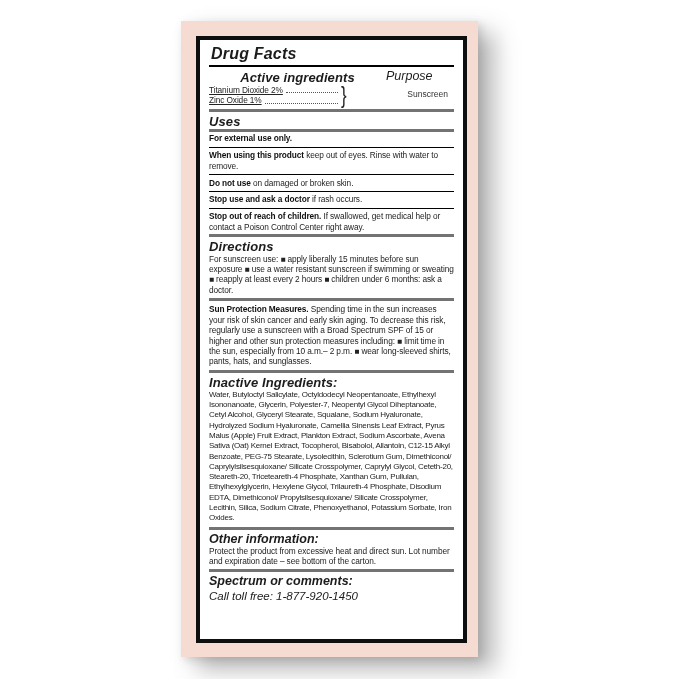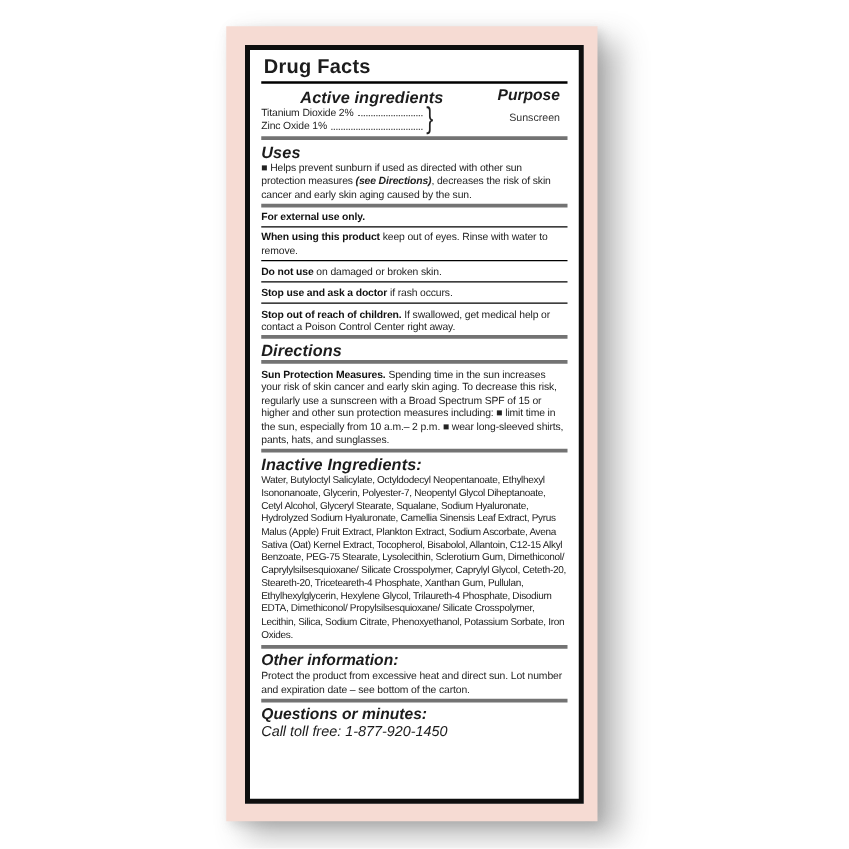--- a/index.html
+++ b/index.html
@@ -11,45 +11,45 @@
     position:absolute;left:181px;top:21px;width:297px;height:636px;
     background:#f6dbd3;
     box-shadow:16px 12px 22px rgba(90,90,90,0.45), 3px 3px 8px rgba(120,120,120,0.25);
   }
   .panel{
     position:absolute;left:15px;top:15px;width:271px;height:607px;
     background:#ffffff;border:4px solid #0e0e0e;box-sizing:border-box;
     padding:4px 9px 0 9px;overflow:hidden;
   }
   .title{
-    font-size:16px;font-weight:bold;line-height:18px;
+    font-size:16px;font-weight:bold;font-style:italic;line-height:18px;
     padding:1px 0 2px 2px;letter-spacing:0.2px;
   }
   .rule-title{border-top:2.5px solid #000;}
   .sec{border-top:3px solid #737373;}
   .sec.first{border-top:none;}
   .sec-head{
     font-size:13px;font-weight:bold;font-style:italic;line-height:15px;
     padding-top:2px;letter-spacing:0.1px;
   }
   .body-t{
     font-size:8.3px;line-height:10.4px;letter-spacing:-0.1px;color:#232323;
     padding-bottom:2px;
   }
   .b{font-weight:bold;color:#111;}
   .bi{font-weight:bold;font-style:italic;}
   
   .active-grid{display:flex;justify-content:space-between;padding:2px 0 3px 0;}
   .act-left{flex:1 1 auto;text-align:center;}
   .act-right{width:62px;margin-right:6px;text-align:center;flex:0 0 auto;display:flex;flex-direction:column;}
-  .purpose-h{font-size:12.5px;font-weight:bold;font-style:italic;line-height:14px;text-align:right;}
+  .purpose-h{font-size:12.5px;font-weight:normal;font-style:italic;line-height:14px;text-align:left;}
   .purpose-v{font-size:8.5px;color:#333;margin-top:6px;text-align:right;}
   .act-body{display:flex;align-items:center;}
   .ing-rows{width:132px;}
-  .ing-row{display:flex;align-items:flex-end;font-size:8.3px;line-height:10.4px;letter-spacing:-0.1px;color:#232323;}
+  .ing-row{display:flex;align-items:flex-end;font-size:8.3px;line-height:10.4px;letter-spacing:-0.1px;color:#232323;text-decoration:underline;}
   .leader{flex:1;border-bottom:1.5px dotted #555;margin:0 3px 2px 3px;height:1px;}
   .brace{font-size:24px;line-height:20px;transform:scaleX(0.7);transform-origin:left center;color:#222;}
   
   .w-item{padding:1.5px 0;}
   .w-sep{border-top:1.5px solid #000;margin-top:1.5px;padding-top:2.5px;}
   .ingredients{font-size:8px;line-height:10.3px;letter-spacing:-0.25px;}
   .other-head,.q-head{font-size:12.5px;font-weight:bold;font-style:italic;line-height:14px;padding-top:2px;}
   .q-phone{font-size:11.5px;font-style:italic;line-height:14px;padding:1px 0 2px 0;color:#1a1a1a;}
   .pad-b{padding-bottom:3px;}
 </style>
@@ -83,23 +83,20 @@
           </div>
           <div class="act-right">
             <div class="purpose-h">Purpose</div>
             <div class="purpose-v">Sunscreen</div>
           </div>
         </div>
       </section>
 
       <section class="sec">
         <div class="sec-head">Uses</div>
-        <div class="body-t pad-b">
-          <span>■ Helps prevent sunburn if used as directed with other sun protection measures </span><span class="bi">(see Directions)</span><span>, decreases the risk of skin cancer and early skin aging caused by the sun.</span>
-        </div>
       </section>
 
       <section class="sec">
         <div class="body-t w-item">
           <span class="b">For external use only.</span><span></span>
         </div>
         <div class="body-t w-item w-sep">
           <span class="b">When using this product</span><span> keep out of eyes. Rinse with water to remove.</span>
         </div>
         <div class="body-t w-item w-sep">
@@ -108,38 +105,39 @@
         <div class="body-t w-item w-sep">
           <span class="b">Stop use and ask a doctor</span><span> if rash occurs.</span>
         </div>
         <div class="body-t w-item w-sep">
           <span class="b">Stop out of reach of children.</span><span> If swallowed, get medical help or contact a Poison Control Center right away.</span>
         </div>
       </section>
 
       <section class="sec">
         <div class="sec-head">Directions</div>
+        <div class="body-t pad-b">For sunscreen use: ■ apply liberally 15 minutes before sun exposure ■ use a water resistant sunscreen if swimming or sweating ■ reapply at least every 2 hours ■ children under 6 months: ask a doctor.</div>
       </section>
 
       <section class="sec">
         <div class="body-t pad-b" style="padding-top:3px;">
           <span class="b">Sun Protection Measures.</span><span> Spending time in the sun increases your risk of skin cancer and early skin aging. To decrease this risk, regularly use a sunscreen with a Broad Spectrum SPF of 15 or higher and other sun protection measures including: ■ limit time in the sun, especially from 10 a.m.– 2 p.m. ■ wear long-sleeved shirts, pants, hats, and sunglasses.</span>
         </div>
       </section>
 
       <section class="sec">
         <div class="sec-head">Inactive Ingredients:</div>
         <div class="body-t ingredients pad-b">Water, Butyloctyl Salicylate, Octyldodecyl Neopentanoate, Ethylhexyl Isononanoate, Glycerin, Polyester-7, Neopentyl Glycol Diheptanoate, Cetyl Alcohol, Glyceryl Stearate, Squalane, Sodium Hyaluronate, Hydrolyzed Sodium Hyaluronate, Camellia Sinensis Leaf Extract, Pyrus Malus (Apple) Fruit Extract, Plankton Extract, Sodium Ascorbate, Avena Sativa (Oat) Kernel Extract, Tocopherol, Bisabolol, Allantoin, C12-15 Alkyl Benzoate, PEG-75 Stearate, Lysolecithin, Sclerotium Gum, Dimethiconol/ Caprylylsilsesquioxane/ Silicate Crosspolymer, Caprylyl Glycol, Ceteth-20, Steareth-20, Triceteareth-4 Phosphate, Xanthan Gum, Pullulan, Ethylhexylglycerin, Hexylene Glycol, Trilaureth-4 Phosphate, Disodium EDTA, Dimethiconol/ Propylsilsesquioxane/ Silicate Crosspolymer, Lecithin, Silica, Sodium Citrate, Phenoxyethanol, Potassium Sorbate, Iron Oxides.</div>
       </section>
 
       <section class="sec">
         <div class="other-head">Other information:</div>
         <div class="body-t pad-b">Protect the product from excessive heat and direct sun. Lot number and expiration date – see bottom of the carton.</div>
       </section>
 
       <section class="sec">
-        <div class="q-head">Questions or minutes:</div>
+        <div class="q-head">Spectrum or comments:</div>
         <div class="q-phone">Call toll free: 1-877-920-1450</div>
       </section>
 
     </div>
   </div>
 </div>
 
 </body></html>

